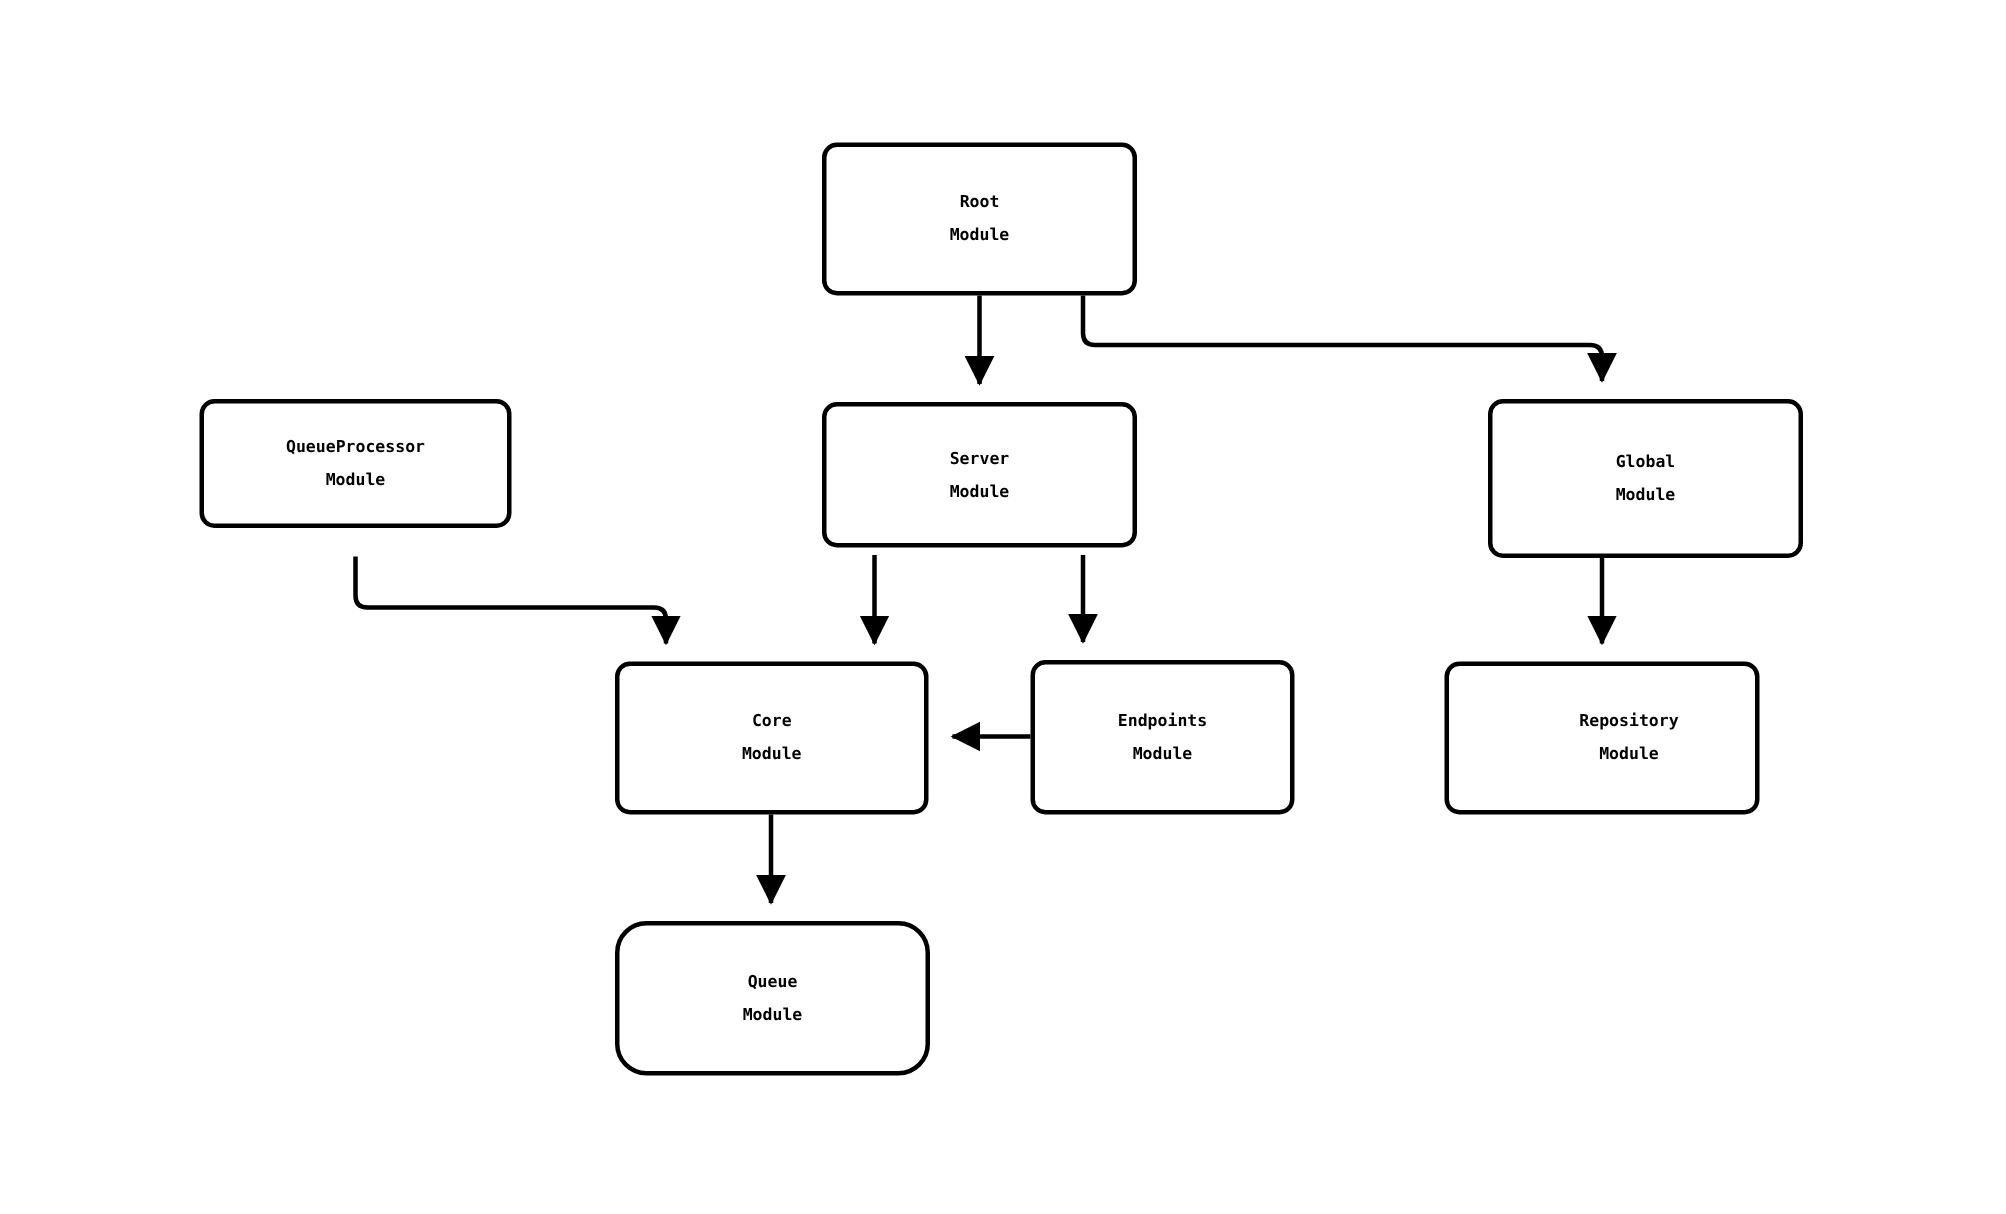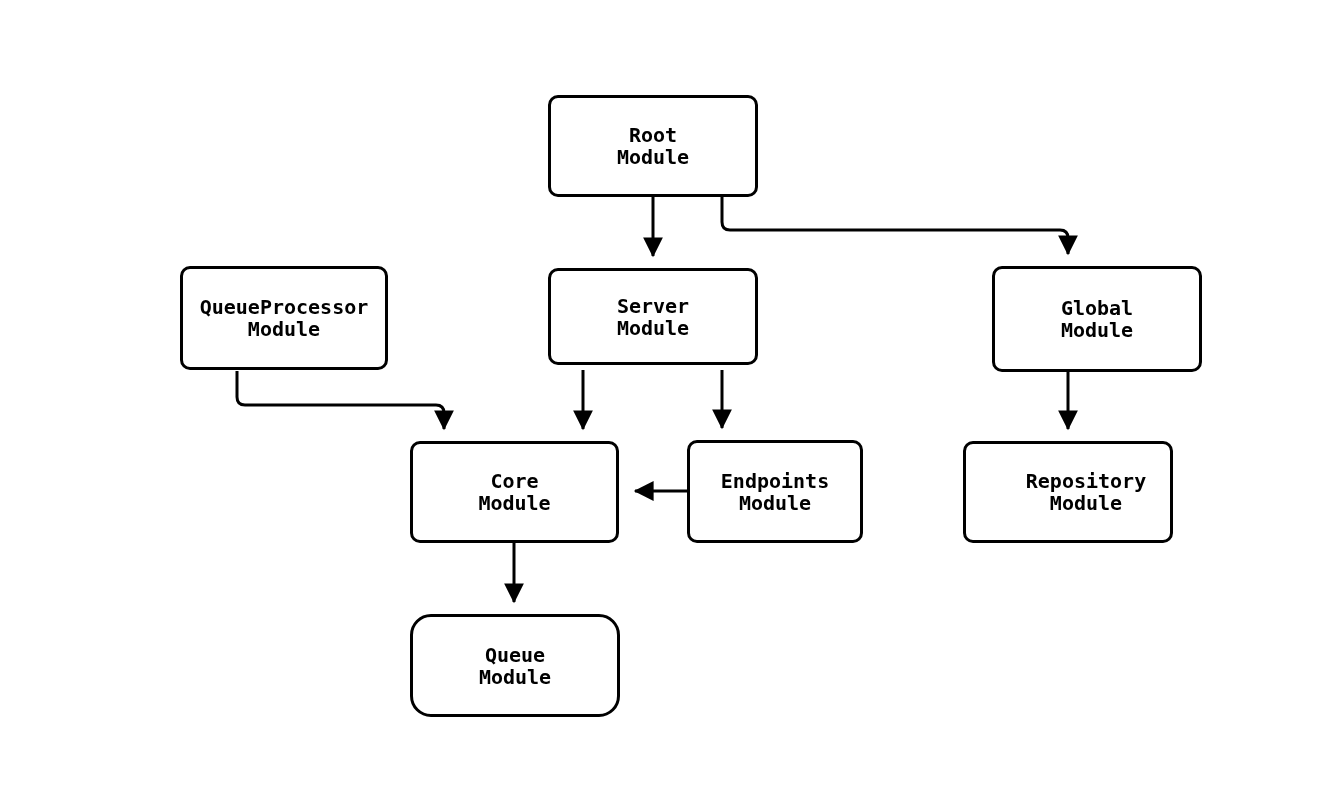--- a/index.html
+++ b/index.html
@@ -31,21 +31,21 @@
     border: 3px solid #000000;
     border-radius: 10px;
     display: flex;
     flex-direction: column;
     align-items: center;
     justify-content: center;
     z-index: 2;
   }
   .node-label {
     font-family: "DejaVu Sans Mono", "Liberation Mono", monospace;
-    font-size: 20px;
+    font-size: 11px;
     font-weight: bold;
     color: #000000;
     line-height: 22px;
     text-align: center;
     white-space: pre;
     letter-spacing: 0px;
   }
 </style>
 </head>
 <body style="background: rgb(255, 255, 255);">
@@ -69,21 +69,21 @@
       <path marker-end="url(#arrowhead)" d="M 687 491 L 635 491"></path>
       <path marker-end="url(#arrowhead)" d="M 514 543 L 514 602"></path>
     </g>
   </svg>
 
   <div class="node" style="left: 548px; top: 95px; width: 210px; height: 102px;">
     <div class="node-label">Root
 Module</div>
   </div>
 
-  <div class="node" style="left: 133px; top: 266px; width: 208px; height: 104px; margin-left: 47px;">
+  <div class="node" style="left: 133px; top: 266px; width: 208px; height: 86px;">
     <div class="node-label">QueueProcessor
 Module</div>
   </div>
 
   <div class="node" style="left: 548px; top: 268px; width: 210px; height: 97px;">
     <div class="node-label">Server
 Module</div>
   </div>
 
   <div class="node" style="left: 963px; top: 266px; width: 210px; height: 106px; margin-left: 29px;">

